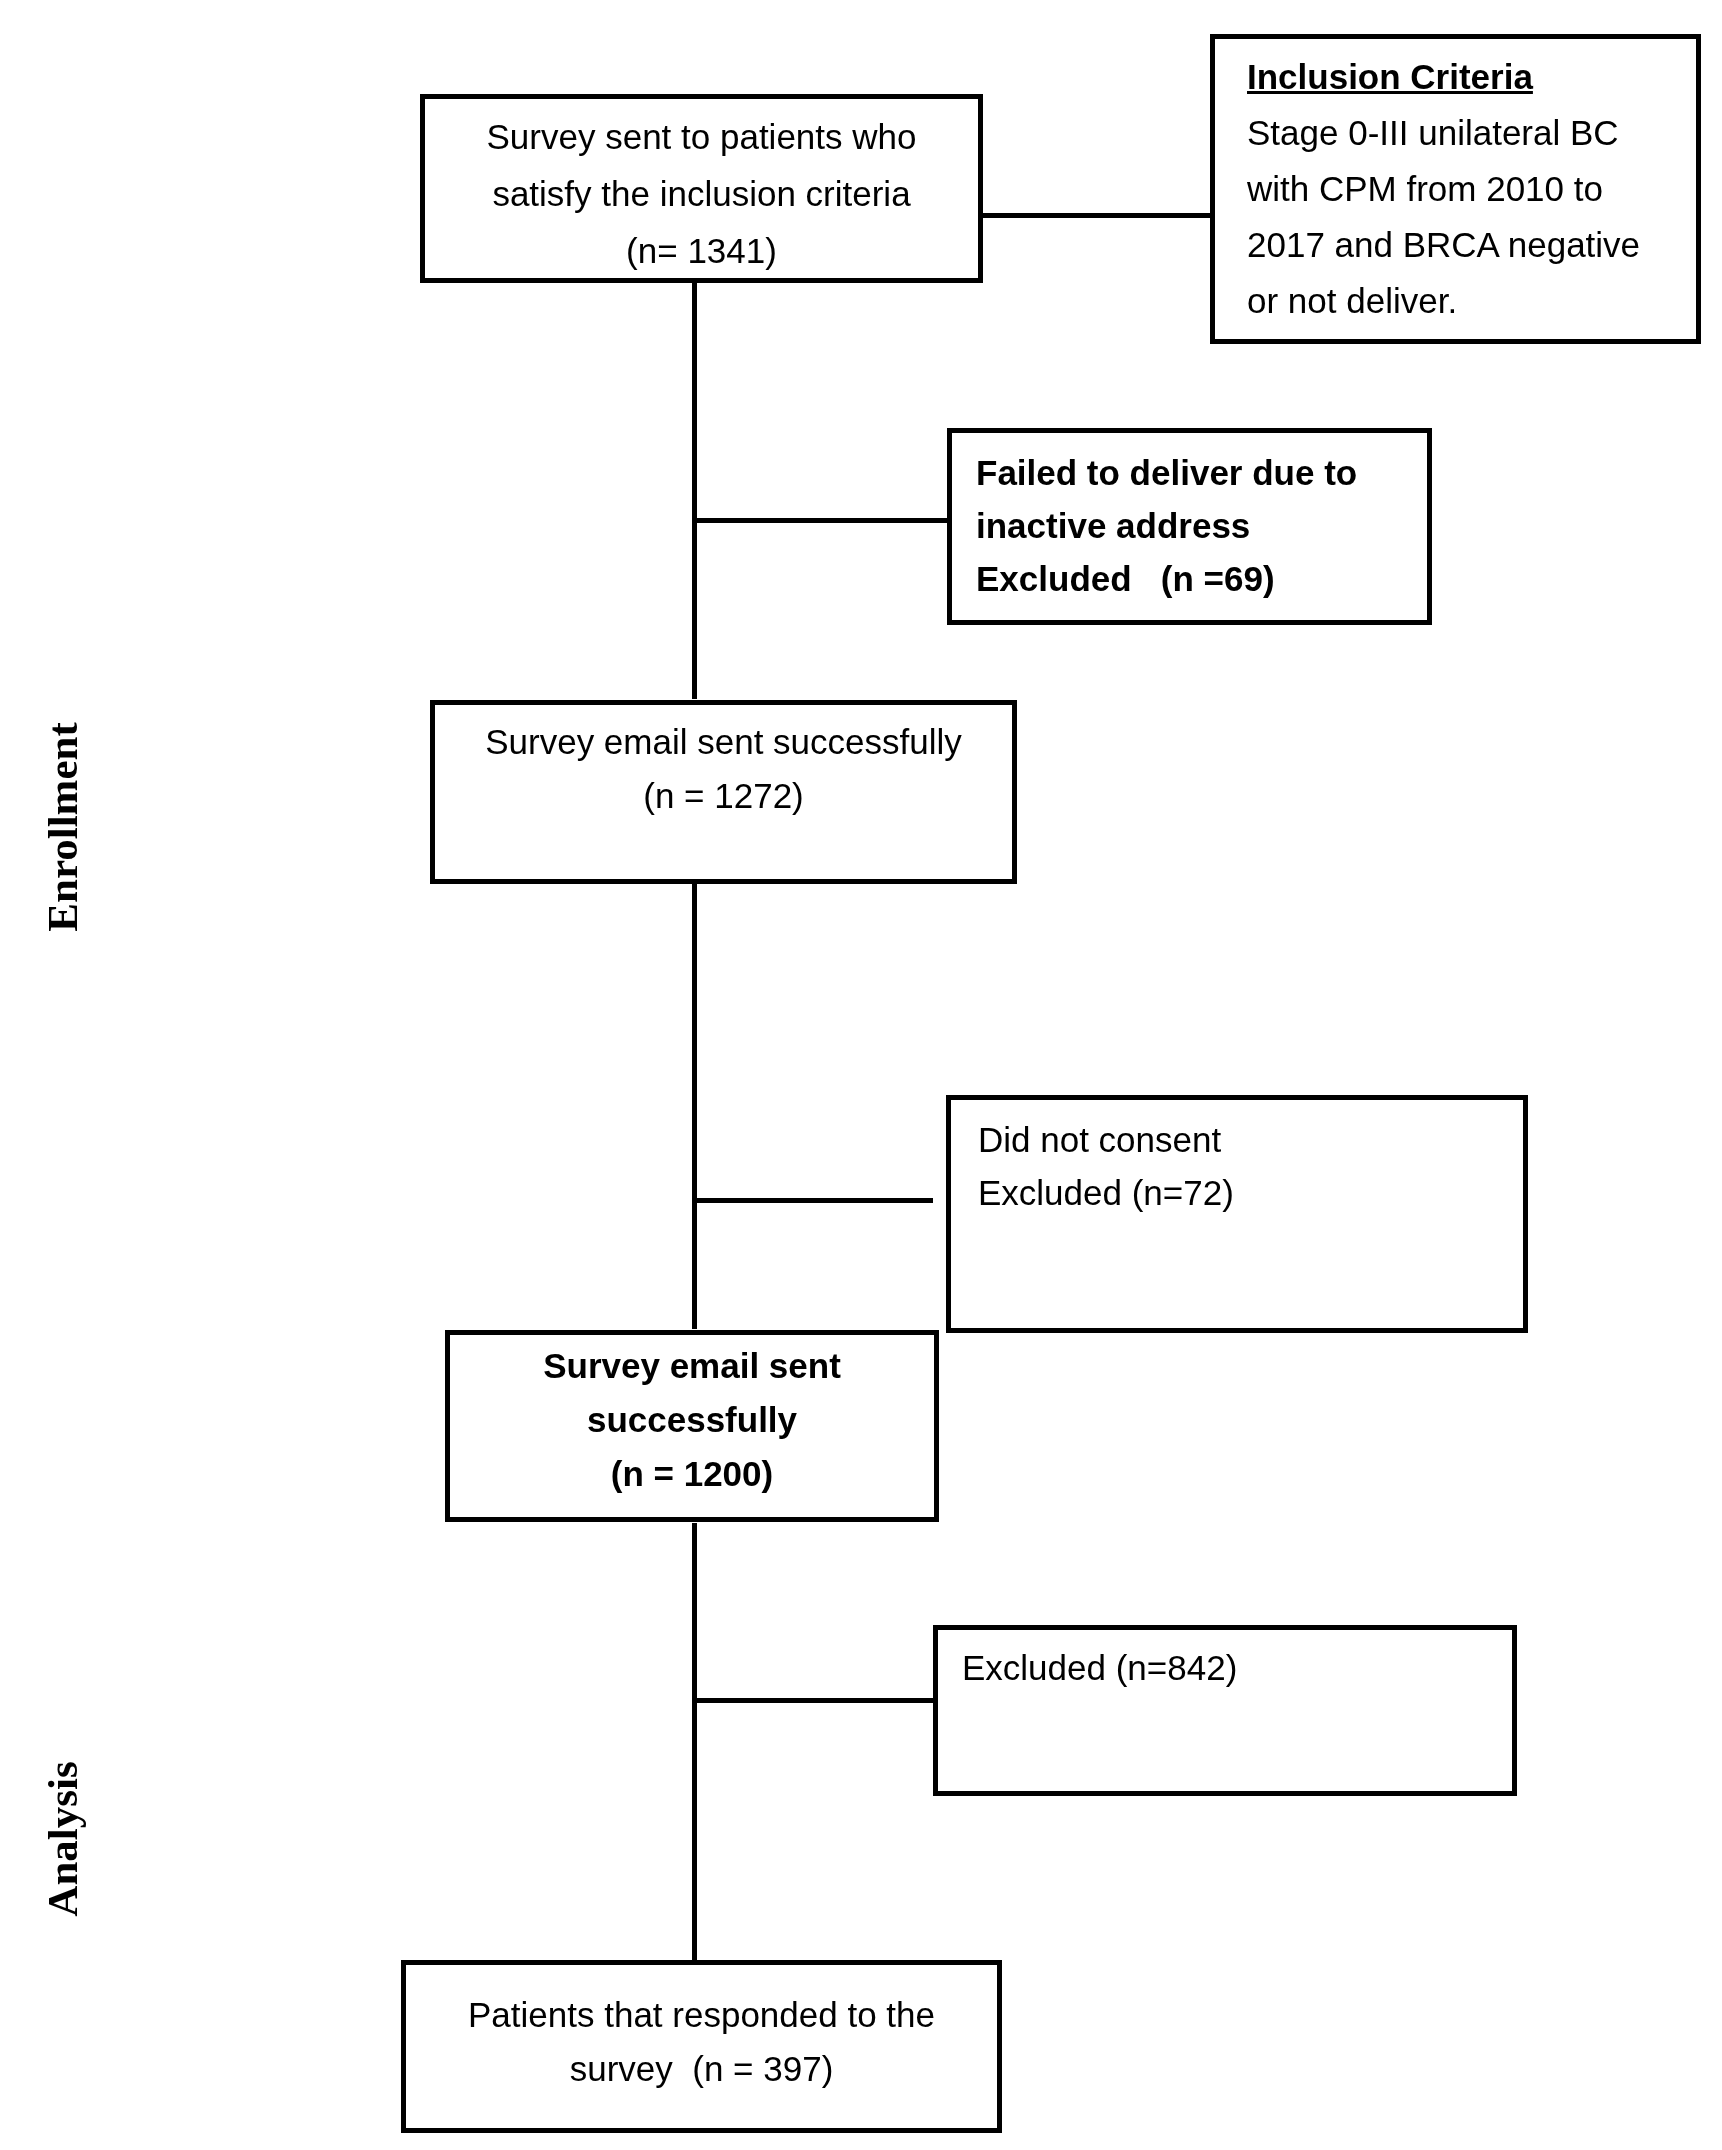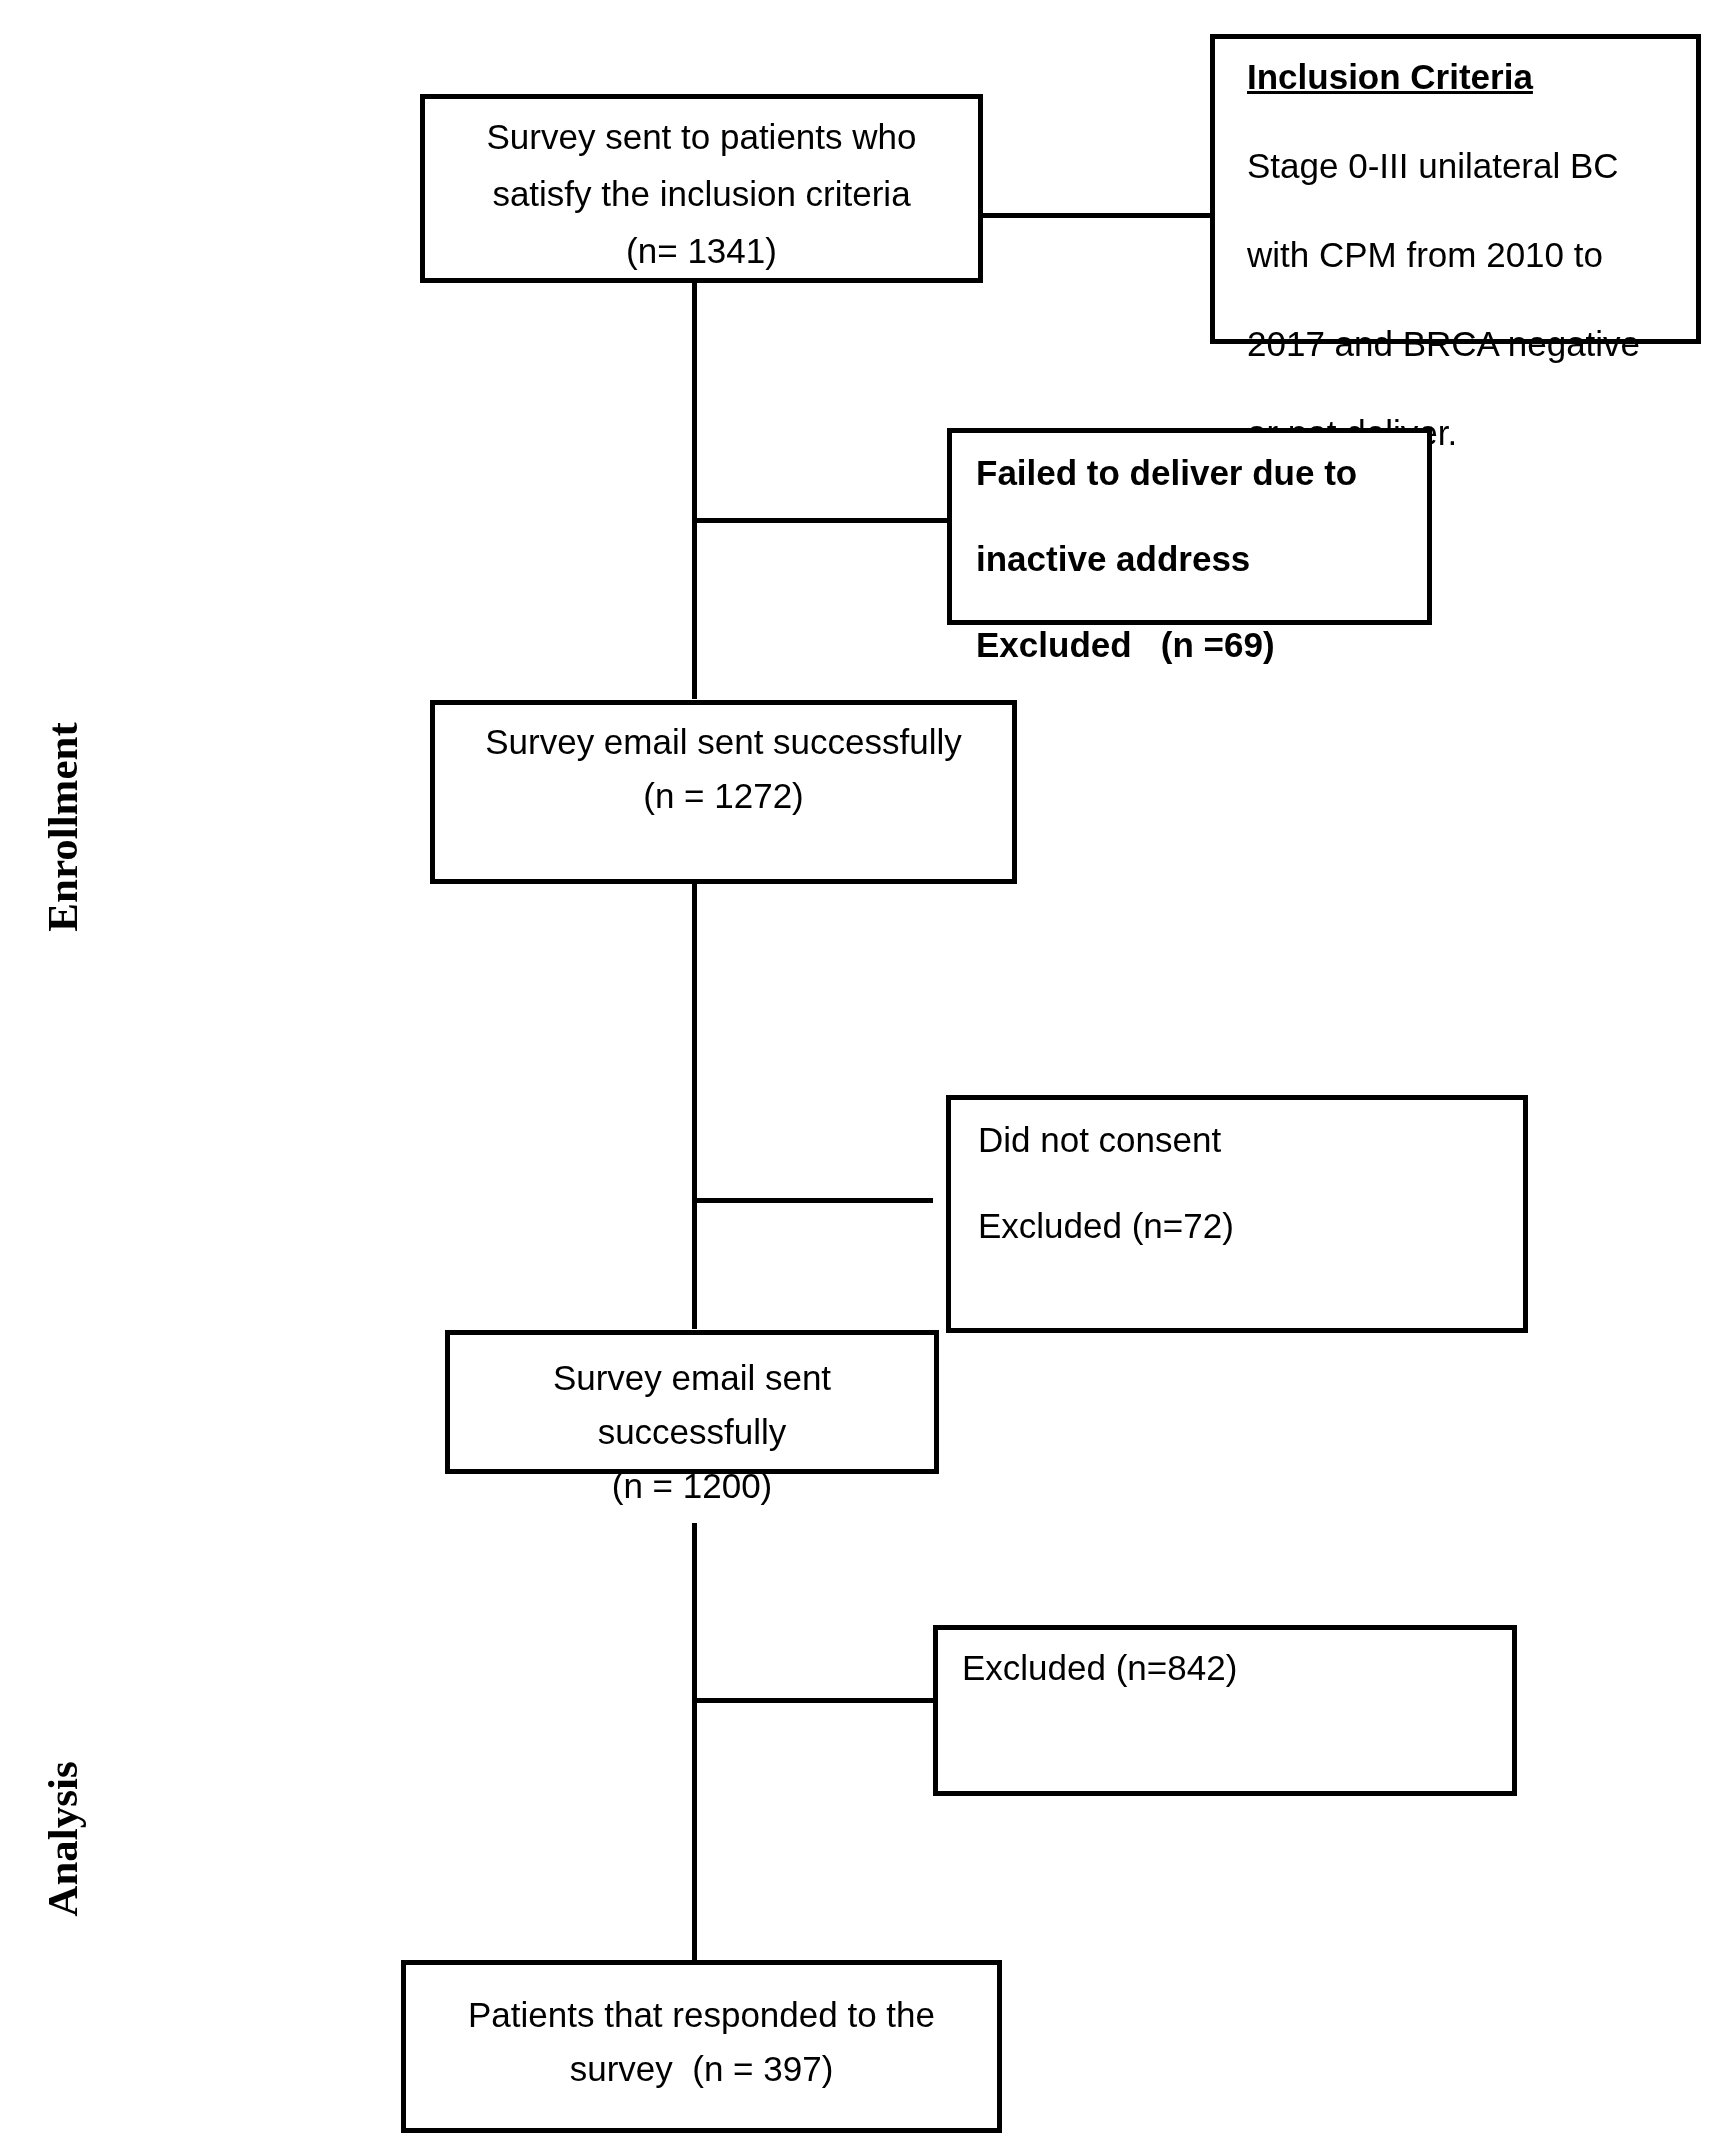--- a/index.html
+++ b/index.html
@@ -24,21 +24,20 @@
     display: flex;
     flex-direction: column;
   }
   .box.centered {
     align-items: center;
     text-align: center;
   }
   .box.lefted {
     align-items: flex-start;
     text-align: left;
-    gap: 33px;
   }
   .line {
     font-size: 35px;
     line-height: 54px;
     white-space: pre-wrap;
   }
   .line.lh66 { line-height: 53px; }
   .line.lh70 { line-height: 56px; }
   .line.title {
     font-weight: bold;
@@ -96,21 +95,21 @@
   <div class="box centered" style="left:430px; top:700px; width:587px; height:184px; padding-top:9.6px;text-align:center;">
     <div class="line">Survey email sent successfully</div>
     <div class="line">(n = 1272)</div>
   </div>
 
   <div class="box lefted" style="left:946px; top:1095px; width:582px; height:238px; padding:12.8px 8px 0 27px;">
     <div class="line lh66">Did not consent</div>
     <div class="line lh66">Excluded (n=72)</div>
   </div>
 
-  <div class="box centered" style="left:445px; top:1330px; width:494px; height:144px; padding-top:16px;">
+  <div class="box centered" style="left:445px; top:1330px; width:494px; height:192px; padding-top:4px;font-weight:bold;">
     <div class="line">Survey email sent</div>
     <div class="line">successfully</div>
     <div class="line">(n = 1200)</div>
   </div>
 
   <div class="box lefted" style="left:933px; top:1625px; width:584px; height:171px; padding:11.2px 8px 0 24px;">
     <div class="line lh66">Excluded (n=842)</div>
   </div>
 
   <div class="box centered" style="left:401px; top:1960px; width:601px; height:173px; padding-top:23px;">

